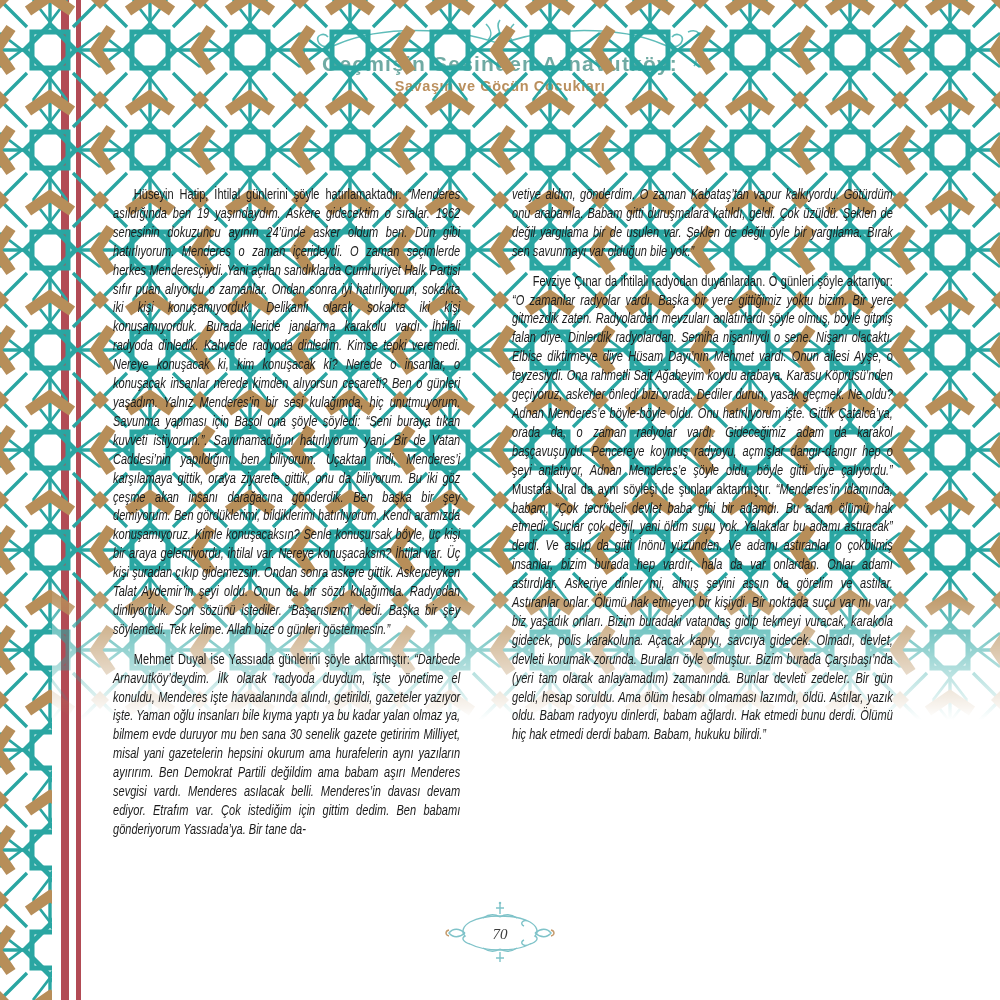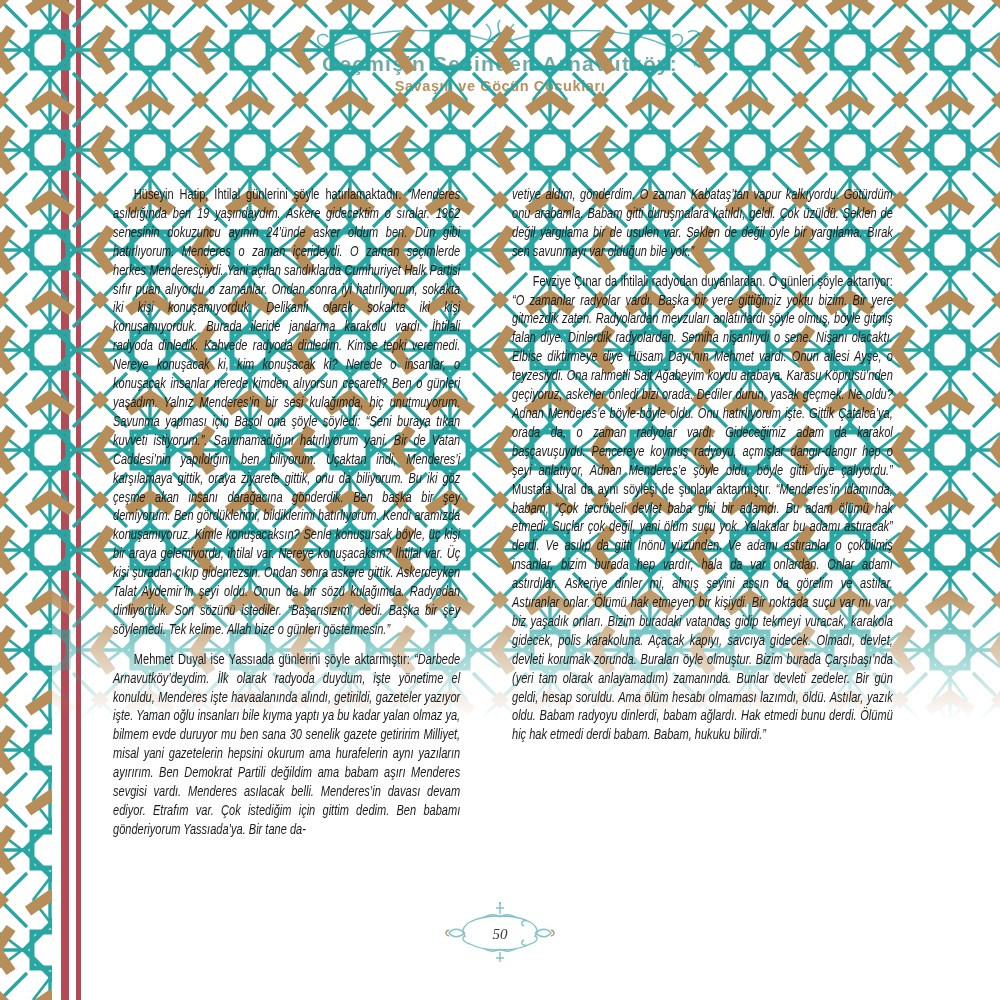--- a/index.html
+++ b/index.html
@@ -128,16 +128,16 @@
         <path d="M40,33 C34,28 28,28 24,33 C28,38 34,38 40,33"></path>
         <path d="M110,33 C116,28 122,28 126,33 C122,38 116,38 110,33"></path>
         <path d="M58,18 C64,14 70,14 75,17 M92,18 C86,14 80,14 75,17"></path>
         <path d="M58,48 C64,52 70,52 75,49 M92,48 C86,52 80,52 75,49"></path>
       </g>
       <g fill="none" stroke="#c49a6c" stroke-width="1.4">
         <path d="M24,30 C20,31 20,35 24,36"></path>
         <path d="M126,30 C130,31 130,35 126,36"></path>
       </g>
     </svg>
-    <div class="page-number">50</div>
+    <div class="page-number">70</div>
   </div>
 
 </div>
 
 </body></html>

